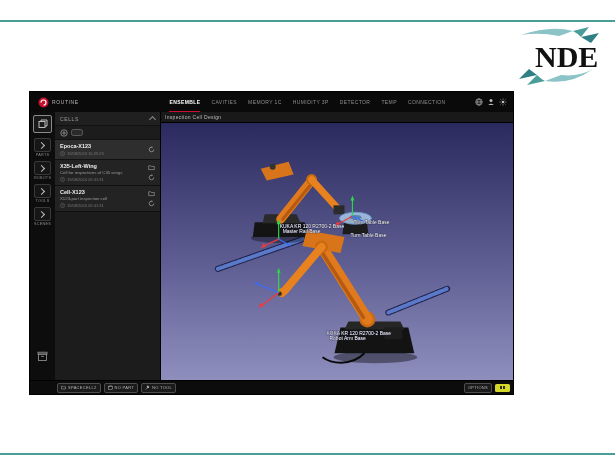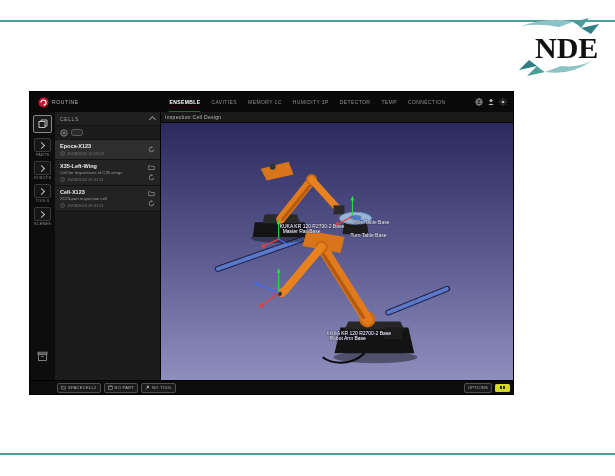--- a/index.html
+++ b/index.html
@@ -6,21 +6,21 @@
   body{
     width:615px;height:476px;position:relative;overflow:hidden;
     background:#ffffff;font-family:"Liberation Sans",sans-serif;
     -webkit-font-smoothing:antialiased;
   }
   .rule{position:absolute;left:0;width:615px;height:2px;background:#4a9d99;}
   .rule.top{top:20px;}
   .rule.bottom{top:453px;}
 
   
-  .nde-logo{position:absolute;top:14px;right:12px;width:92px;height:68px;}
+  .nde-logo{position:absolute;top:23px;right:12px;width:92px;height:68px;}
   .nde-logo svg{width:100%;height:100%;}
   .nde-text{font-family:"Liberation Serif",serif;font-weight:bold;font-size:30px;fill:#111;}
 
   
   .app{
     position:absolute;left:30px;top:92px;width:483px;height:302px;
     background:#101010;box-shadow:0 0 0 1px #000;display:flex;flex-direction:column;
   }
   
   .titlebar{height:20px;background:#0a0a0a;display:flex;align-items:center;flex:0 0 auto;}

